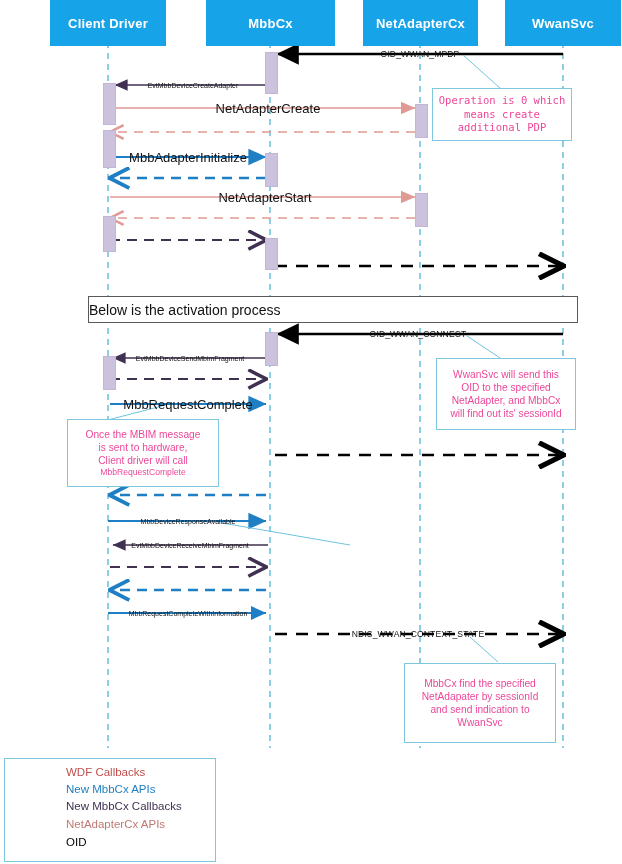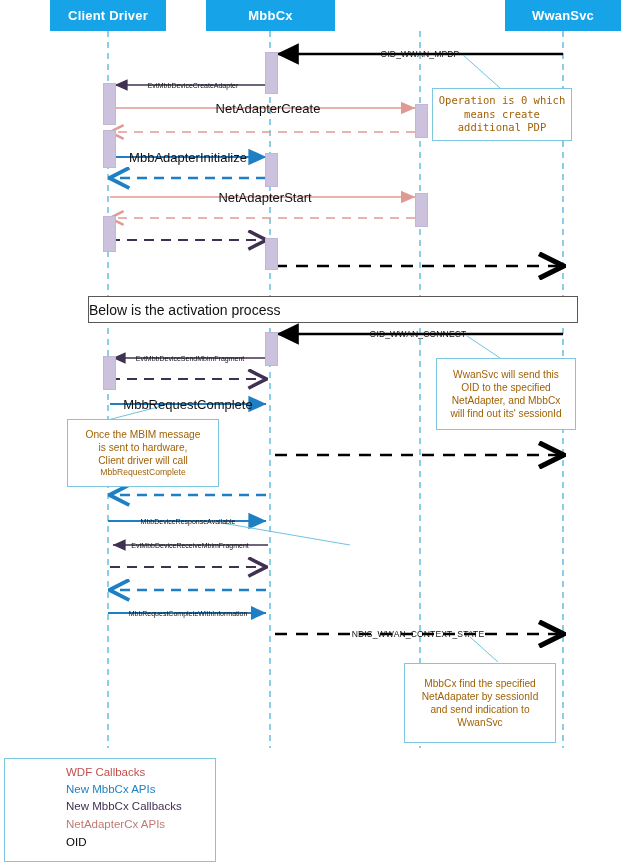--- a/index.html
+++ b/index.html
@@ -8,39 +8,39 @@
     font-family:"Liberation Sans", sans-serif;overflow:hidden;
   }
   .stage{position:absolute;left:0;top:0;width:622px;height:864px;}
   svg.layer{position:absolute;left:0;top:0;width:622px;height:864px;}
 
   
   .actor{
     position:absolute;background:#17a3e8;color:#ffffff;
     font-weight:bold;font-size:13px;letter-spacing:.2px;
     display:flex;align-items:center;justify-content:center;
-    height:31px;box-sizing:border-box;
+    height:46px;box-sizing:border-box;
   }
 
   
   .msg{
     position:absolute;color:#111;white-space:nowrap;
     transform:translate(-50%,-50%);
     line-height:1;
   }
   .msg.s10{font-size:13px;}
   .msg.s9{font-size:7.0px;}
   .msg.oid{font-size:8.6px;letter-spacing:.1px;}
 
   
   .note{
     position:absolute;box-sizing:border-box;
     border:1px solid #7ec7e0;background:#ffffff;
     display:flex;flex-direction:column;align-items:center;justify-content:center;
-    text-align:center;color:#a16207;
+    text-align:center;color:#ec4899;
   }
   .note .ln{line-height:1.28;white-space:nowrap;}
   .note.mono .ln{font-family:"DejaVu Sans Mono", monospace;font-size:10.5px;}
   .note.sans .ln{font-family:"Liberation Sans", sans-serif;font-size:10.2px;}
   .note .ln.small{font-size:8.6px;}
 
   
   .banner{
     position:absolute;box-sizing:border-box;
     border:1px solid #595959;background:#ffffff;
@@ -174,20 +174,23 @@
       <line x1="14" y1="826" x2="59" y2="826" stroke="#e09a94" stroke-width="2.2" marker-end="url(#ah-lg-pink)"></line>
       <line x1="12" y1="844" x2="59" y2="844" stroke="#000000" stroke-width="2.4" marker-end="url(#ah-lg-black)"></line>
     </g>
   </svg>
 
   <div class="actor" style="left:50px;top:0;width:116px;">
     <span>Client Driver</span>
   </div>
   <div class="actor" style="left:206px;top:0;width:129px;">
     <span>MbbCx</span>
+  </div>
+  <div class="actor" style="left:363px;top:0;width:115px;">
+    <span>NetAdapterCx</span>
   </div>
   <div class="actor" style="left:505px;top:0;width:116px;">
     <span>WwanSvc</span>
   </div>
 
   <div class="act" style="left:265px;top:52px;width:11px;height:40px;"></div>
   <div class="act" style="left:103px;top:83px;width:11px;height:40px;"></div>
   <div class="act" style="left:415px;top:104px;width:11px;height:32px;"></div>
   <div class="act" style="left:103px;top:130px;width:11px;height:36px;"></div>
   <div class="act" style="left:265px;top:153px;width:11px;height:32px;"></div>

